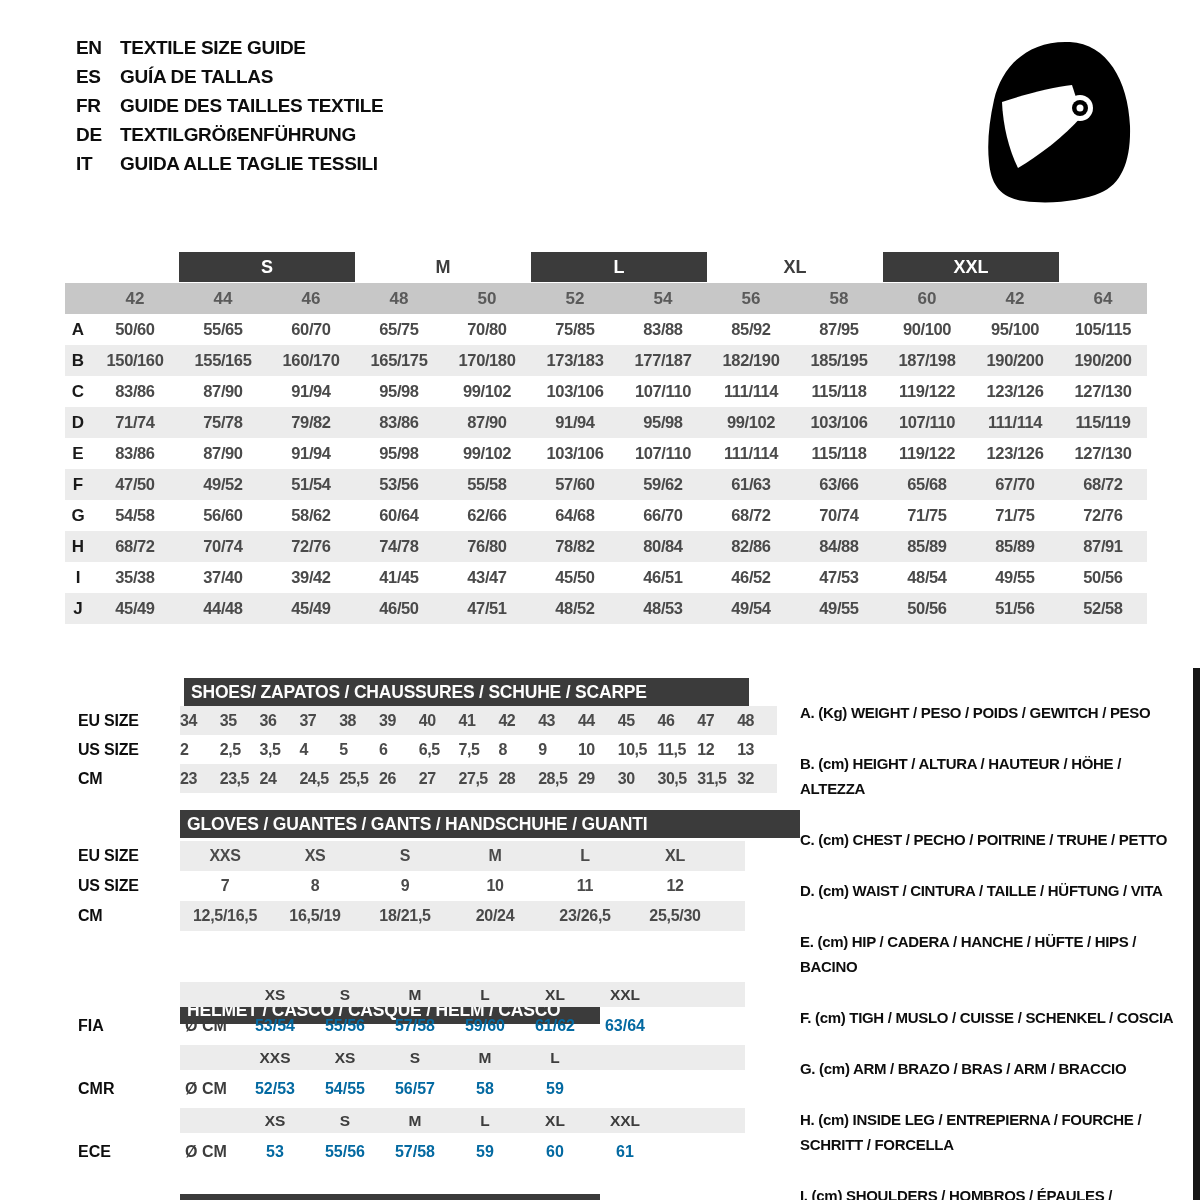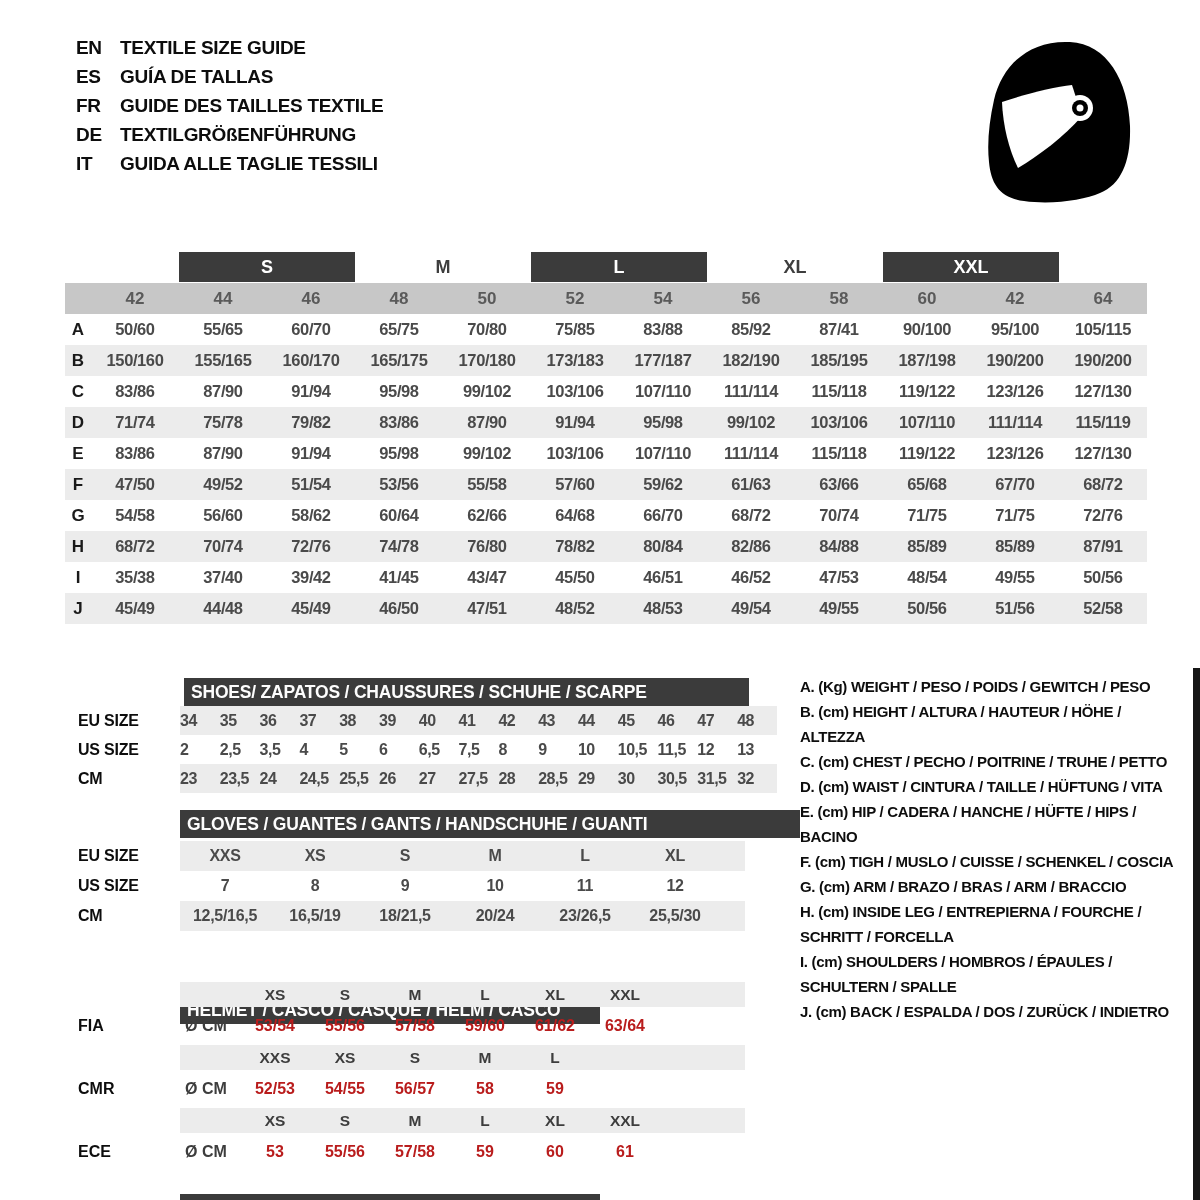--- a/index.html
+++ b/index.html
@@ -68,28 +68,28 @@
 
   
   .helmet-rows { position:absolute; left:180px; top:982px; width:565px; }
   .hstd-sizes { display:flex; height:25px; background:#ececec; }
   .hstd-values { display:flex; height:38px; position:relative; align-items:center; }
   .ucell { width:60px; padding-left:5px; font-size:16px; font-weight:bold; color:#3d3d3d; }
   .hcells { display:flex; }
   .hstd-sizes .hcells span { width:70px; text-align:center; line-height:25px;
                              font-size:15.5px; font-weight:bold; color:#3d3d3d; }
   .hstd-values .hcells span { width:70px; text-align:center; font-size:16px;
-                              font-weight:bold; color:#b91c1c; }
+                              font-weight:bold; color:#0369a1; }
   .hstd-label { position:absolute; left:-102px; top:0; width:95px; line-height:38px;
                 font-size:16px; font-weight:bold; color:#0d0d0d; }
 
   
   .legend { position:absolute; left:800px; top:674px; width:385px; }
   .legend div { font-size:15px; font-weight:bold; line-height:25px; color:#0d0d0d;
-                letter-spacing:-0.3px; }
+                letter-spacing:-0.3px;margin-top:26px; }
 
   
   .right-edge { position:absolute; left:1193px; top:668px; width:7px; height:532px; background:#161616; }
   .bottom-bar { position:absolute; left:180px; top:1194px; width:420px; height:6px; background:#3b3b3b; }
 </style>
 </head>
 <body>
 
 <div class="langs">
 
@@ -155,21 +155,21 @@
       <div class="mcells">
 
       <span>50/60</span>
           <span>55/65</span>
           <span>60/70</span>
           <span>65/75</span>
           <span>70/80</span>
           <span>75/85</span>
           <span>83/88</span>
           <span>85/92</span>
-          <span>87/41</span>
+          <span>87/95</span>
           <span>90/100</span>
           <span>95/100</span>
           <span>105/115</span>
         </div>
     </div>
       <div class="mrow">
       <span class="mlabel">B</span>
       <div class="mcells">
 
       <span>150/160</span>

